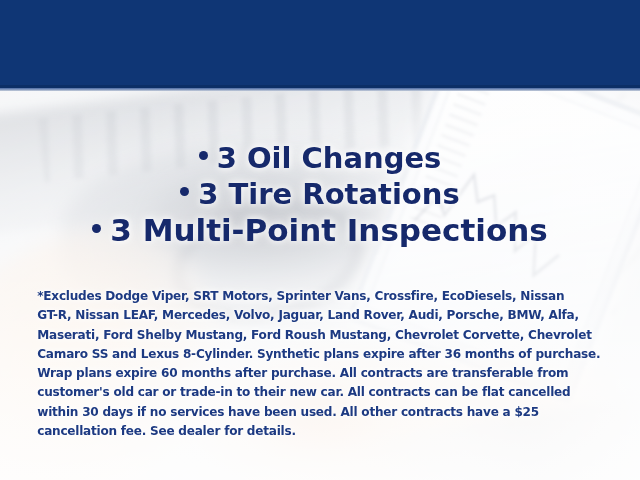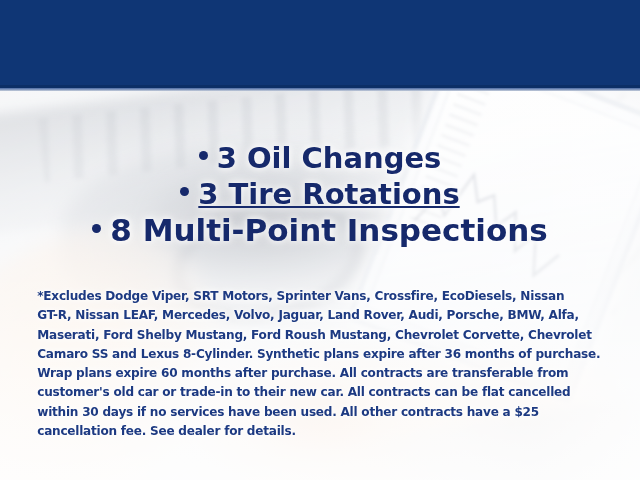--- a/index.html
+++ b/index.html
@@ -288,21 +288,21 @@
   .benefit-line {
     color: #16296b;
     font-family: "DejaVu Sans", sans-serif;
     font-weight: bold;
     font-size: 29px;
     line-height: 36px;
     white-space: nowrap;
     text-shadow: 0 0 6px rgba(255,255,255,0.95),
                  0 0 12px rgba(255,255,255,0.8);
   }
-  .benefit-line.l2 { font-size: 29px; text-decoration: underline; }
+  .benefit-line.l2 { font-size: 29px; }
   .benefit-line.l3 { font-size: 31px; }
   .bullet-dot {
     display: inline-block;
     width: 9px; height: 9px;
     border-radius: 50%;
     background: #16296b;
     vertical-align: 8px;
     margin-right: 9px;
   }
 
@@ -361,21 +361,21 @@
     <div class="photo-wash"></div>
   </div>
 
   <div class="header-band"></div>
   <div class="header-underline"></div>
   <div class="headline"><span>ExtraCare Package</span><span class="star">*</span></div>
 
   <div class="benefits">
     <div class="benefit-line l1"><span class="bullet-dot"></span><span>3 Oil Changes</span></div>
     <div class="benefit-line l2"><span class="bullet-dot"></span><span>3 Tire Rotations</span></div>
-    <div class="benefit-line l3"><span class="bullet-dot"></span><span>8 Multi-Point Inspections</span></div>
+    <div class="benefit-line l3"><span class="bullet-dot"></span><span>3 Multi-Point Inspections</span></div>
   </div>
 
   <div class="disclaimer">
     <div class="fine-line">*Excludes Dodge Viper, SRT Motors, Sprinter Vans, Crossfire, EcoDiesels, Nissan</div>
     <div class="fine-line">GT-R, Nissan LEAF, Mercedes, Volvo, Jaguar, Land Rover, Audi, Porsche, BMW, Alfa,</div>
     <div class="fine-line">Maserati, Ford Shelby Mustang, Ford Roush Mustang, Chevrolet Corvette, Chevrolet</div>
     <div class="fine-line">Camaro SS and Lexus 8-Cylinder. Synthetic plans expire after 36 months of purchase.</div>
     <div class="fine-line">Wrap plans expire 60 months after purchase. All contracts are transferable from</div>
     <div class="fine-line">customer's old car or trade-in to their new car. All contracts can be flat cancelled</div>
     <div class="fine-line">within 30 days if no services have been used. All other contracts have a $25</div>

